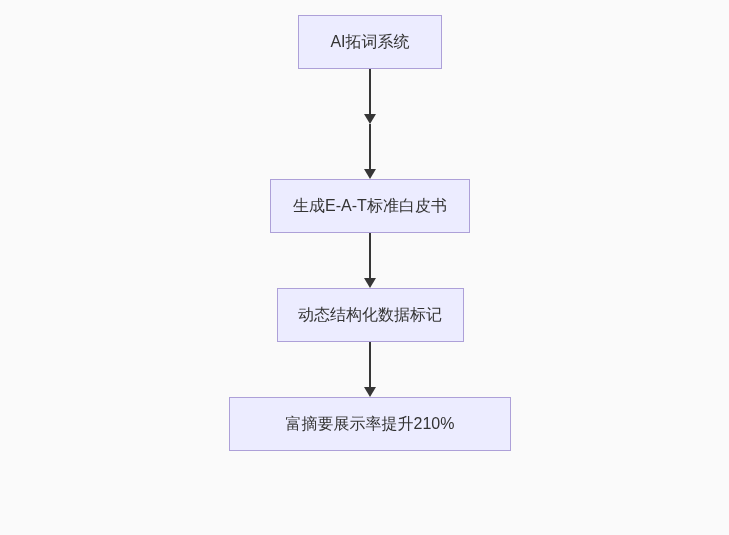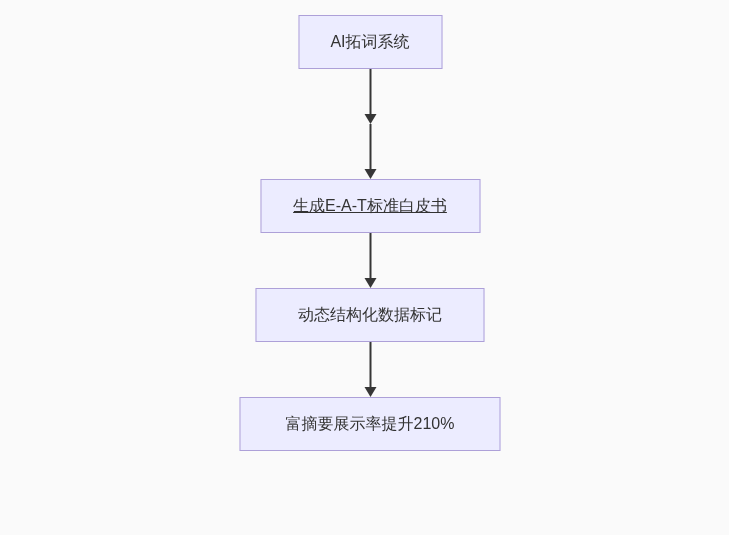--- a/index.html
+++ b/index.html
@@ -27,23 +27,23 @@
     border: 1.5px solid #ada0d8;
     display: flex;
     align-items: center;
     justify-content: center;
     color: #333333;
     font-size: 16px;
     white-space: nowrap;
   }
   .node.n1 { width: 144px; }
   .node.n2 { width: 194px; }
-  .node.n3 { width: 220px; text-decoration: underline; }
-  .node.n4 { width: 229px; }
-  .node.n5 { width: 261px; }
+  .node.n3 { width: 200px; }
+  .node.n4 { width: 187px; }
+  .node.n5 { width: 282px; }
   .arrow {
     height: 55px;
     display: flex;
     flex-direction: column;
     align-items: center;
   }
   .arrow .shaft {
     width: 2px;
     flex: 1 1 auto;
     background: #363636;

